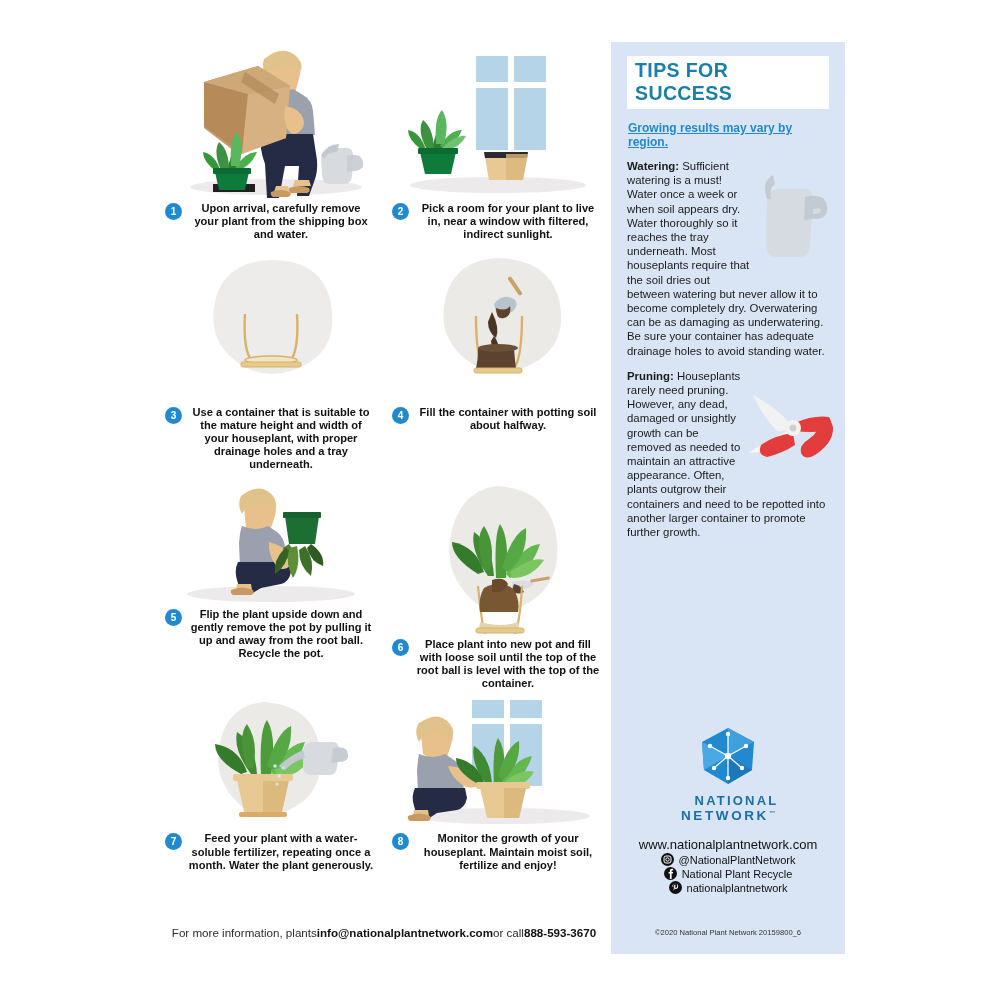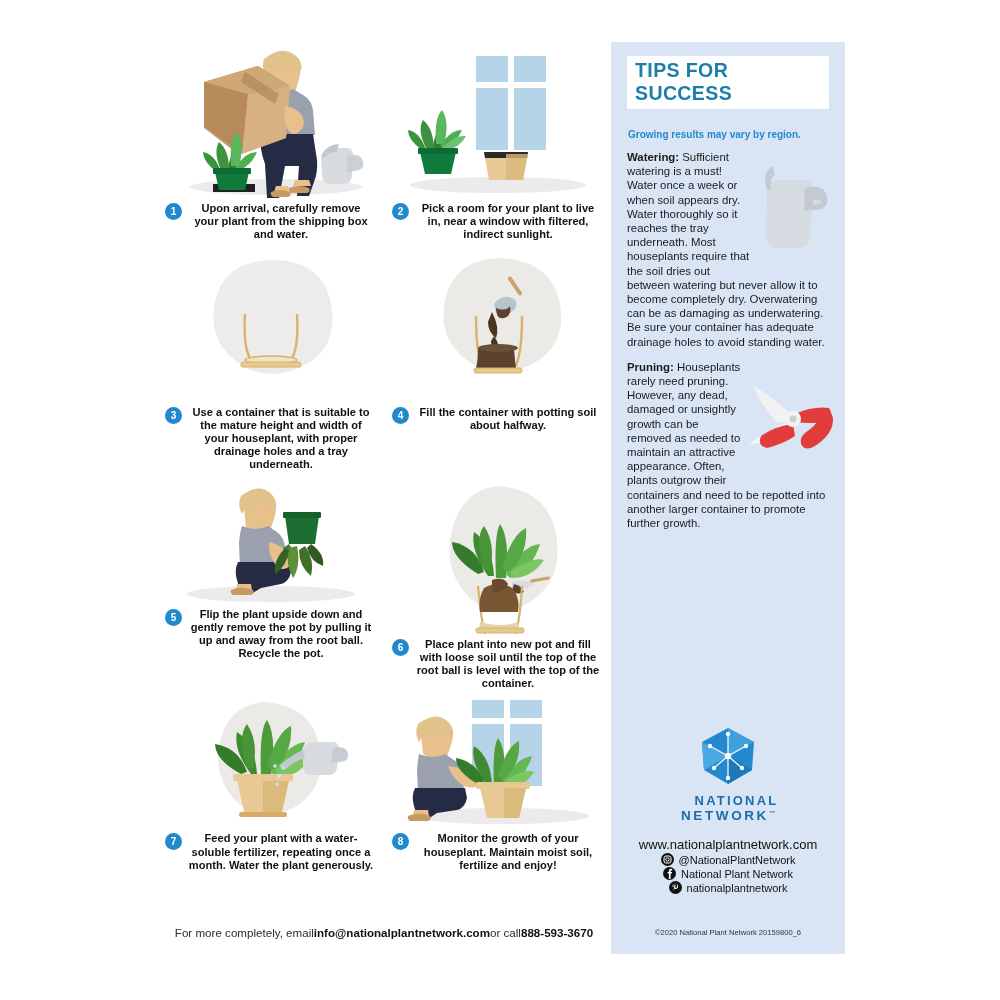--- a/index.html
+++ b/index.html
@@ -44,23 +44,24 @@
     display: inline-block;
   }
   .tips-title {
     color: #1a7fa8;
     font-size: 19.5px;
     font-weight: bold;
     letter-spacing: 0.4px;
   }
   .tips-sub {
     color: #2389ce;
-    font-size: 10px;
+    font-size: 12px;
     font-weight: bold;
-    margin: 20px 0 10px 1px;
+    margin: 12px 0 10px 1px;
+    text-decoration: underline;
   }
   .tip-block { margin-bottom: 11px; position: relative; }
   .tip-text {
     font-size: 11.4px;
     line-height: 14.2px;
     color: #1a1a1a;
   }
   .tip-text b { font-weight: bold; }
   .wrap-can { shape-outside: polygon(0 0,100% 0,100% 100%,0 100%); float: right; width: 74px; height: 112px; margin: 8px 0 0 4px; }
   .wrap-shears { float: right; width: 88px; height: 96px; margin: 20px -6px 0 4px; }
@@ -408,36 +409,36 @@
             <rect x="3" y="3" width="7" height="7" rx="2" fill="none" stroke="#fff" stroke-width="1"></rect>
             <circle cx="6.5" cy="6.5" r="1.7" fill="none" stroke="#fff" stroke-width="1"></circle>
           </svg>
           <span>@NationalPlantNetwork</span>
         </div>
         <div class="social-row">
           <svg class="social-ic" width="13" height="13" viewBox="0 0 13 13">
             <circle cx="6.5" cy="6.5" r="6.5" fill="#111"></circle>
             <path d="M7.6 6.6h1.3l.2-1.6H7.6v-.8c0-.5.1-.8.8-.8h.8V1.9c-.2 0-.7-.1-1.2-.1-1.3 0-2.1.7-2.1 2.1v1.1H4.6v1.6h1.3V12h1.7z" fill="#fff"></path>
           </svg>
-          <span>National Plant Network</span>
+          <span>National Plant Recycle</span>
         </div>
         <div class="social-row">
           <svg class="social-ic" width="13" height="13" viewBox="0 0 13 13">
             <circle cx="6.5" cy="6.5" r="6.5" fill="#111"></circle>
             <path d="M6.6 2.4c-2.1 0-3.2 1.4-3.2 2.6 0 .6.2 1.1.8 1.3.1 0 .2 0 .2-.1l.1-.4c0-.1 0-.2-.1-.2-.2-.2-.3-.5-.3-.9 0-1.1.8-2.1 2.2-2.1 1.2 0 2 .7 2 1.8 0 1.3-.6 2.4-1.4 2.4-.5 0-.8-.4-.7-.9.1-.5.4-1.1.4-1.5 0-.3-.2-.6-.6-.6-.5 0-.9.5-.9 1.2 0 .4.2.7.2.7l-.6 2.4c-.1.5 0 1.2 0 1.3 0 0 0 .1.1 0 .1-.1.5-.6.6-1.1l.3-1c.2.3.6.6 1.1.6 1.4 0 2.4-1.3 2.4-3 0-1.3-1.1-2.5-2.7-2.5z" fill="#fff"></path>
           </svg>
           <span>nationalplantnetwork</span>
         </div>
       </div>
     </div>
   </div>
 
   <div class="footer-row">
     <div class="footer-left">
-      <span>For more completely, email </span>
+      <span>For more information, plants </span>
         <b>info@nationalplantnetwork.com</b>
         <span> or call </span>
         <b>888-593-3670</b>
     </div>
     <div class="footer-right">©2020 National Plant Network   20159800_6</div>
   </div>
 
 </div>
 
 </body></html>

